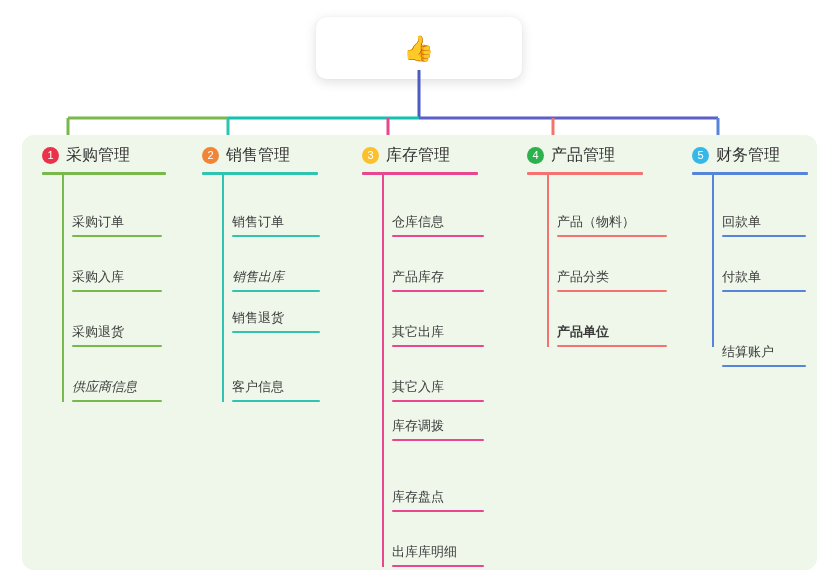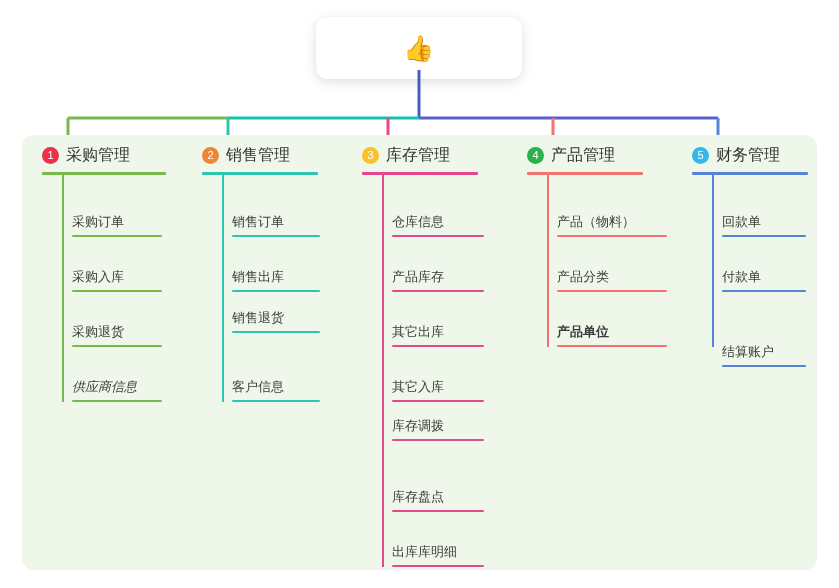--- a/index.html
+++ b/index.html
@@ -108,21 +108,21 @@
           <div class="col-head">
             <span class="badge" style="background: rgb(240, 133, 55);">2</span>
             <span class="col-title">销售管理</span>
           </div>
           <div class="head-rule" style="top: 37px; width: 116px; background: rgb(46, 196, 176);"></div>
           <div class="spine" style="left: 20px; top: 38px; height: 229px; background: rgb(46, 196, 176);"></div>
           <div class="item" style="left: 30px; top: 47px; width: 88px; height: 55px;">
             <div class="item-label">销售订单</div>
             <div class="item-rule" style="width: 88px; background: rgb(46, 196, 176);"></div>
           </div>
-          <div class="item" style="left: 30px; top: 102px; width: 88px; height: 55px;">
+          <div class="item" style="left: 30px; top: 102px; width: 88px; height: 55px; font-style: italic;">
             <div class="item-label">销售出库</div>
             <div class="item-rule" style="width: 88px; background: rgb(46, 196, 176);"></div>
           </div>
           <div class="item" style="left: 30px; top: 157px; width: 88px; height: 41px;">
             <div class="item-label">销售退货</div>
             <div class="item-rule" style="width: 88px; background: rgb(46, 196, 176);"></div>
           </div>
           <div class="item" style="left: 30px; top: 212px; width: 88px; height: 55px;">
             <div class="item-label">客户信息</div>
             <div class="item-rule" style="width: 88px; background: rgb(46, 196, 176);"></div>

